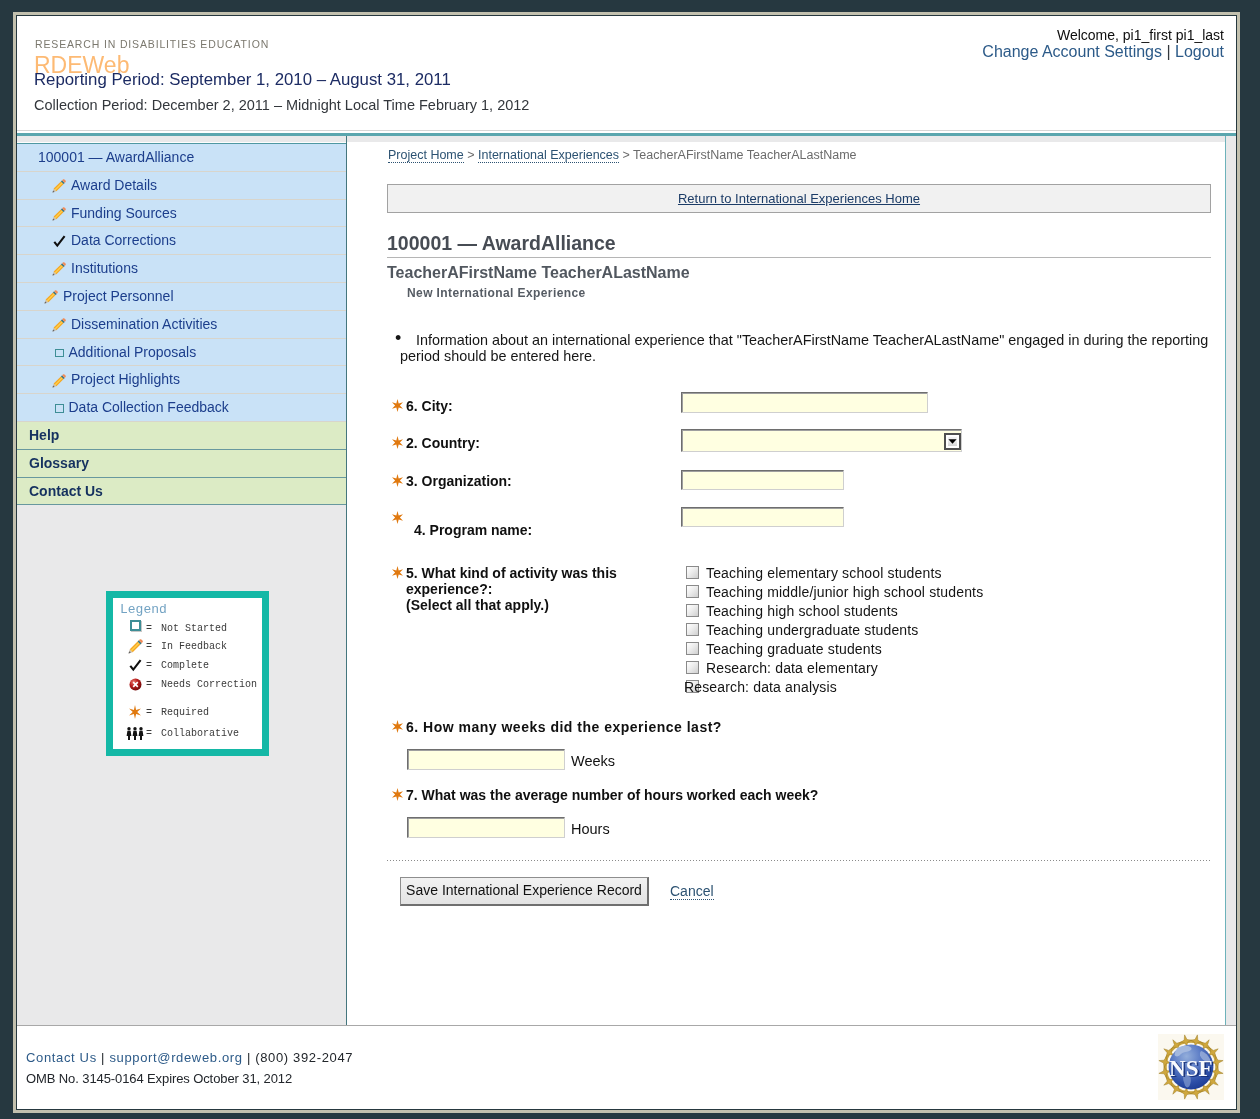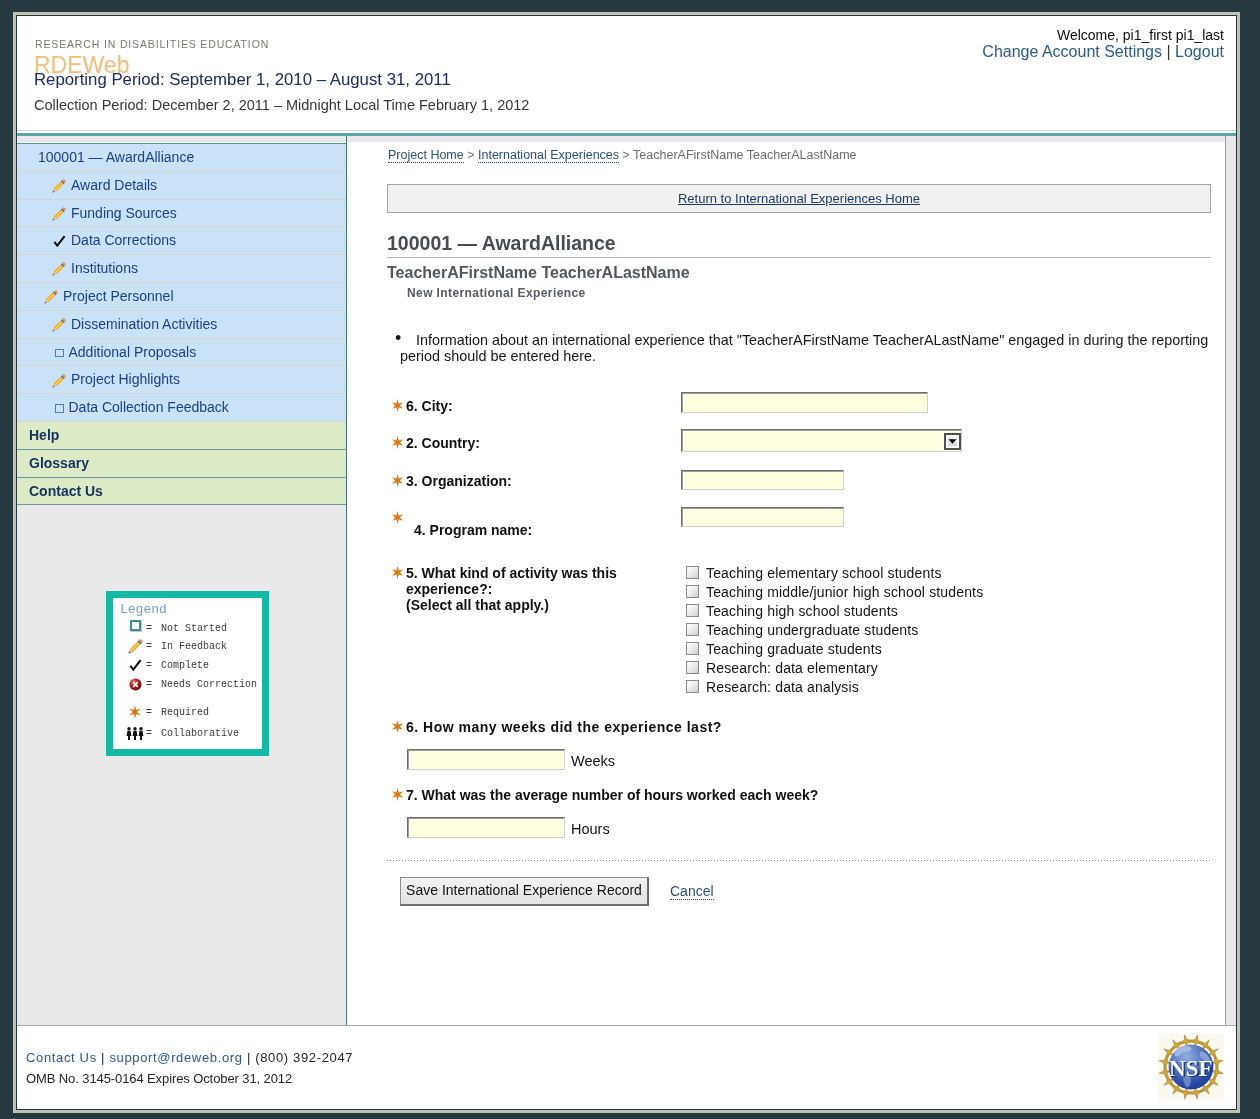--- a/index.html
+++ b/index.html
@@ -237,21 +237,21 @@
     <div class="cblab" style="left:706px;top:584px;">Teaching middle/junior high school students</div>
   <div class="cbx" style="left:686px;top:604px;"></div>
     <div class="cblab" style="left:706px;top:603px;">Teaching high school students</div>
   <div class="cbx" style="left:686px;top:623px;"></div>
     <div class="cblab" style="left:706px;top:622px;">Teaching undergraduate students</div>
   <div class="cbx" style="left:686px;top:642px;"></div>
     <div class="cblab" style="left:706px;top:641px;">Teaching graduate students</div>
   <div class="cbx" style="left:686px;top:661px;"></div>
     <div class="cblab" style="left:706px;top:660px;">Research: data elementary</div>
   <div class="cbx" style="left:686px;top:680px;"></div>
-    <div class="cblab" style="left:706px;top:679px;text-align:right;">Research: data analysis</div>
+    <div class="cblab" style="left:684px;top:679px;text-align:right;">Research: data analysis</div>
 
   <div class="abs blab" style="left:406px;top:565px;">5. What kind of activity was this</div>
   <div class="abs blab" style="left:406px;top:581px;">experience?:</div>
   <div class="abs blab" style="left:406px;top:597px;">(Select all that apply.)</div>
 
   <div class="abs blab" style="left:406px;top:719px;letter-spacing:0.5px;">6. How many weeks did the experience last?</div>
   <div class="yin" style="left:407px;top:749px;width:156px;height:19px;"></div>
   <div class="unit" style="left:571px;top:753px;">Weeks</div>
 
   <div class="abs blab" style="left:406px;top:787px;">7. What was the average number of hours worked each week?</div>

